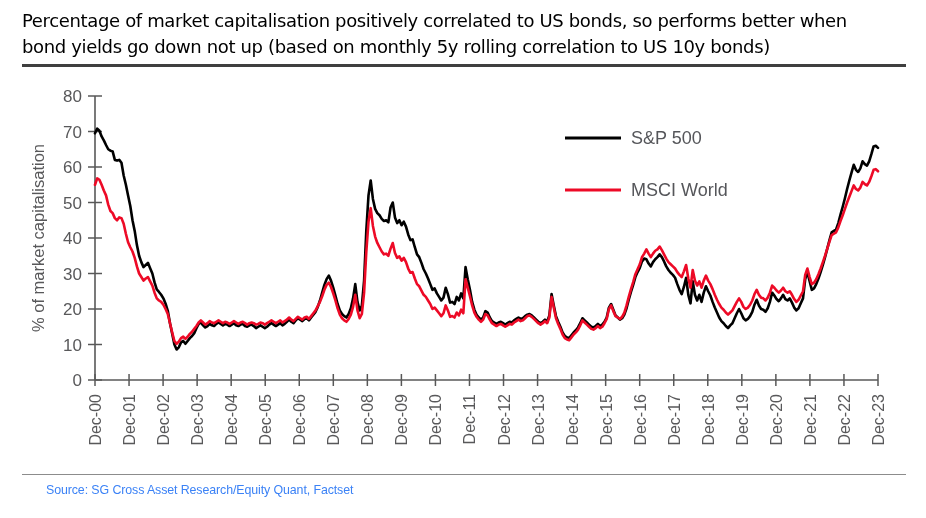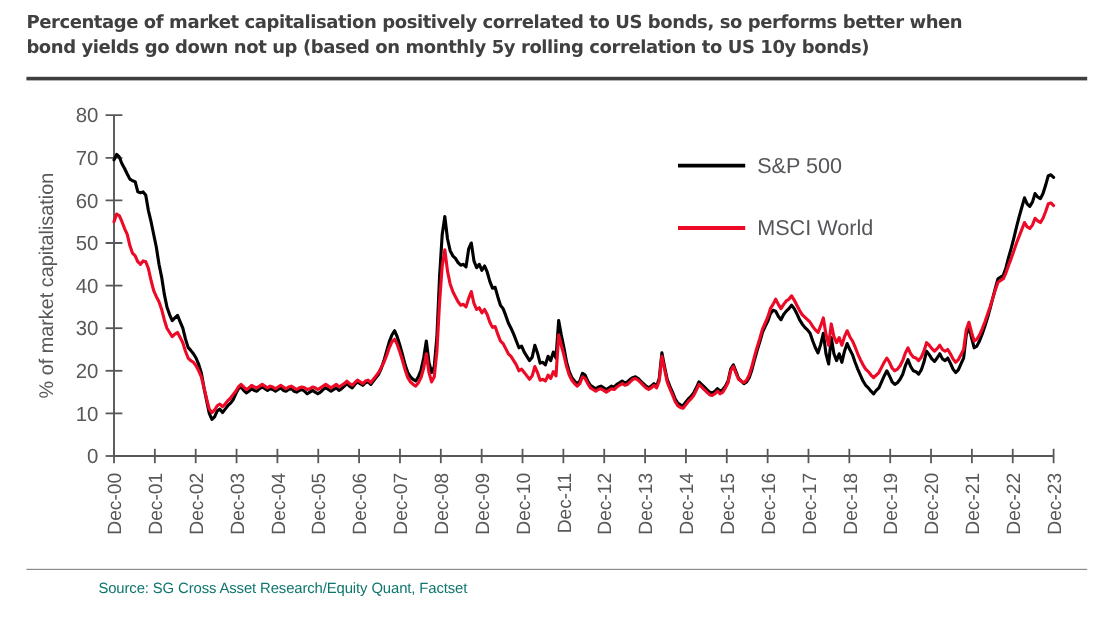--- a/index.html
+++ b/index.html
@@ -23,23 +23,23 @@
   }
   
   #title-block {
     position: absolute;
     left: 22px;
     top: 8px;
     width: 884px;
   }
   #chart-title {
     font-family: "DejaVu Sans", sans-serif;
-    font-size: 15px;
-    font-weight: bold;
-    color: #404040;
+    font-size: 18px;
+    font-weight: normal;
+    color: #000000;
     line-height: 1.42;
     letter-spacing: -0.35px;
     margin: 0;
     white-space: pre-line;
   }
   #title-rule {
     position: absolute;
     left: 22px;
     top: 64px;
     width: 884px;
@@ -54,24 +54,23 @@
     width: 884px;
     height: 1px;
     background: #8c8c8c;
   }
   #source-note {
     position: absolute;
     left: 46px;
     top: 483px;
     font-family: "Liberation Sans", sans-serif;
     font-size: 12.4px;
-    color: #0f766e;
+    color: #3b82f6;
     letter-spacing: -0.1px;
     white-space: nowrap;
-    margin-left: 36px;
   }
   
   #plot-wrap {
     position: absolute;
     left: 0;
     top: 74px;
     width: 926px;
     height: 396px;
   }
   #plot-svg {

